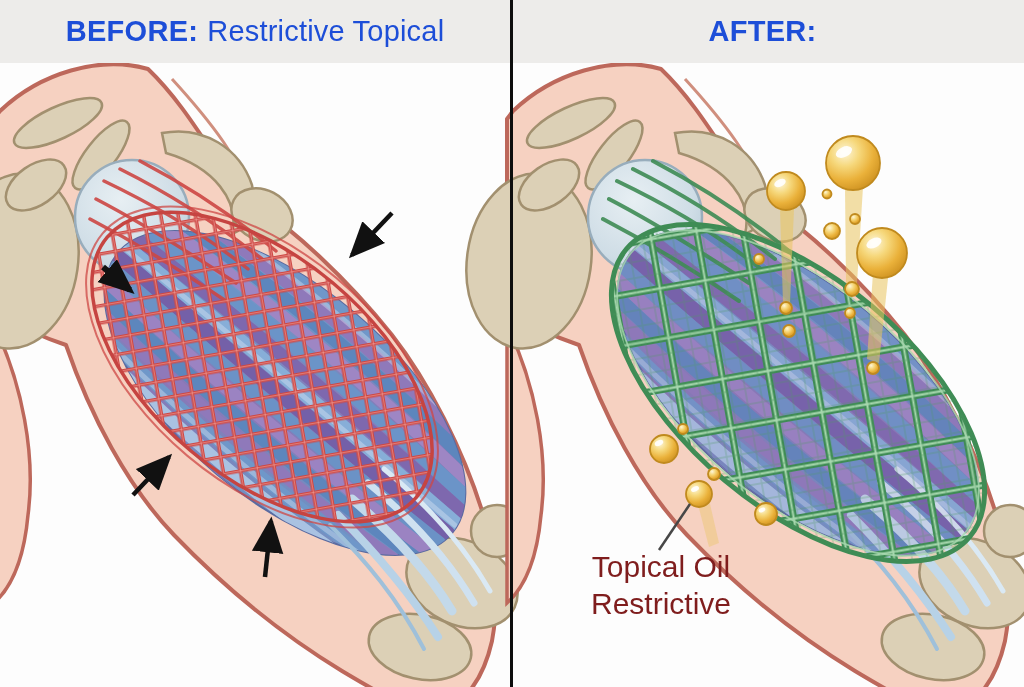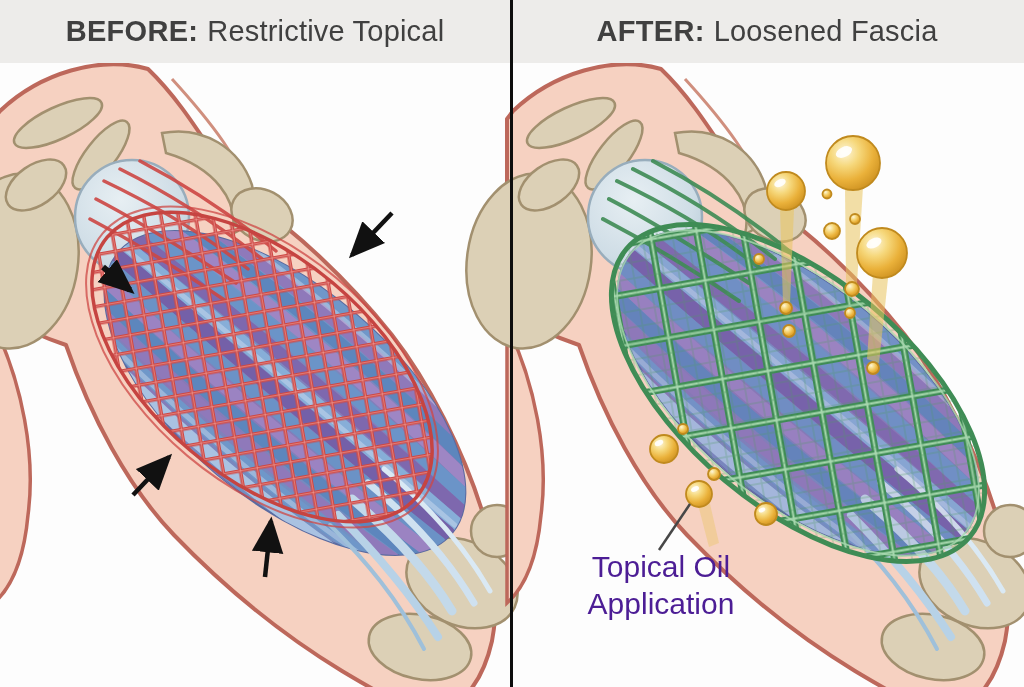--- a/index.html
+++ b/index.html
@@ -1,41 +1,40 @@
 <!DOCTYPE html>
 <html><head>
 <meta charset="utf-8">
 <style>
   html,body{margin:0;padding:0;background:#ffffff;}
   .stage{position:relative;width:1024px;height:687px;background:#fdfdfd;overflow:hidden;
          font-family:"Liberation Sans",sans-serif;}
   .header{position:absolute;top:0;left:0;width:1024px;height:63px;background:#edecea;display:flex;}
-  .header-half{display:flex;align-items:center;justify-content:center;font-size:29px;color:#404040;}
+  .header-half{display:flex;align-items:center;justify-content:center;font-size:29px;color:#1d4ed8;}
   .header-half.before{width:510px;}
   .header-half.after{width:514px;align-items:center;}
   .caption-prefix{font-weight:bold;margin-right:9px;letter-spacing:.3px;}
   .caption-rest{font-weight:400;letter-spacing:.2px;}
   .divider{position:absolute;left:510px;top:0;width:3px;height:687px;background:#0d0d0d;}
   .art{position:absolute;top:63px;left:0;width:1024px;height:624px;}
   .oil-label{position:absolute;left:539px;top:548px;width:244px;text-align:center;
-             font-size:30px;line-height:37px;color:#4c1d95;}
+             font-size:30px;line-height:37px;color:#7f1d1d;}
 </style>
 </head>
 <body>
 
 <div class="stage">
 
   <div class="header">
     <div class="header-half before">
       <span class="caption-prefix">BEFORE:</span>
       <span class="caption-rest">Restrictive Topical</span>
     </div>
     <div class="header-half after">
       <span class="caption-prefix">AFTER:</span>
-      <span class="caption-rest">Loosened Fascia</span>
     </div>
   </div>
 
   <svg class="art" viewBox="0 0 1024 624" xmlns="http://www.w3.org/2000/svg">
     <defs>
       <radialGradient id="ballGrad" cx="40%" cy="35%" r="75%">
         <stop offset="0%" stop-color="#e7eff3"></stop>
         <stop offset="70%" stop-color="#cfdde6"></stop>
         <stop offset="100%" stop-color="#b7cbd7"></stop>
       </radialGradient>
@@ -202,16 +201,16 @@
         <ellipse cx="249" cy="447" rx="3.5" ry="2.1" transform="rotate(-25 249 447)"></ellipse>
       </g>
       <path d="M 146,487 L 177,441" stroke="#474747" stroke-width="2.5" fill="none"></path>
     </g>
   </svg>
 
   <div class="divider"></div>
 
   <div class="oil-label">
     <div>Topical Oil</div>
-    <div>Application</div>
+    <div>Restrictive</div>
   </div>
 
 </div>
 
 </body></html>

